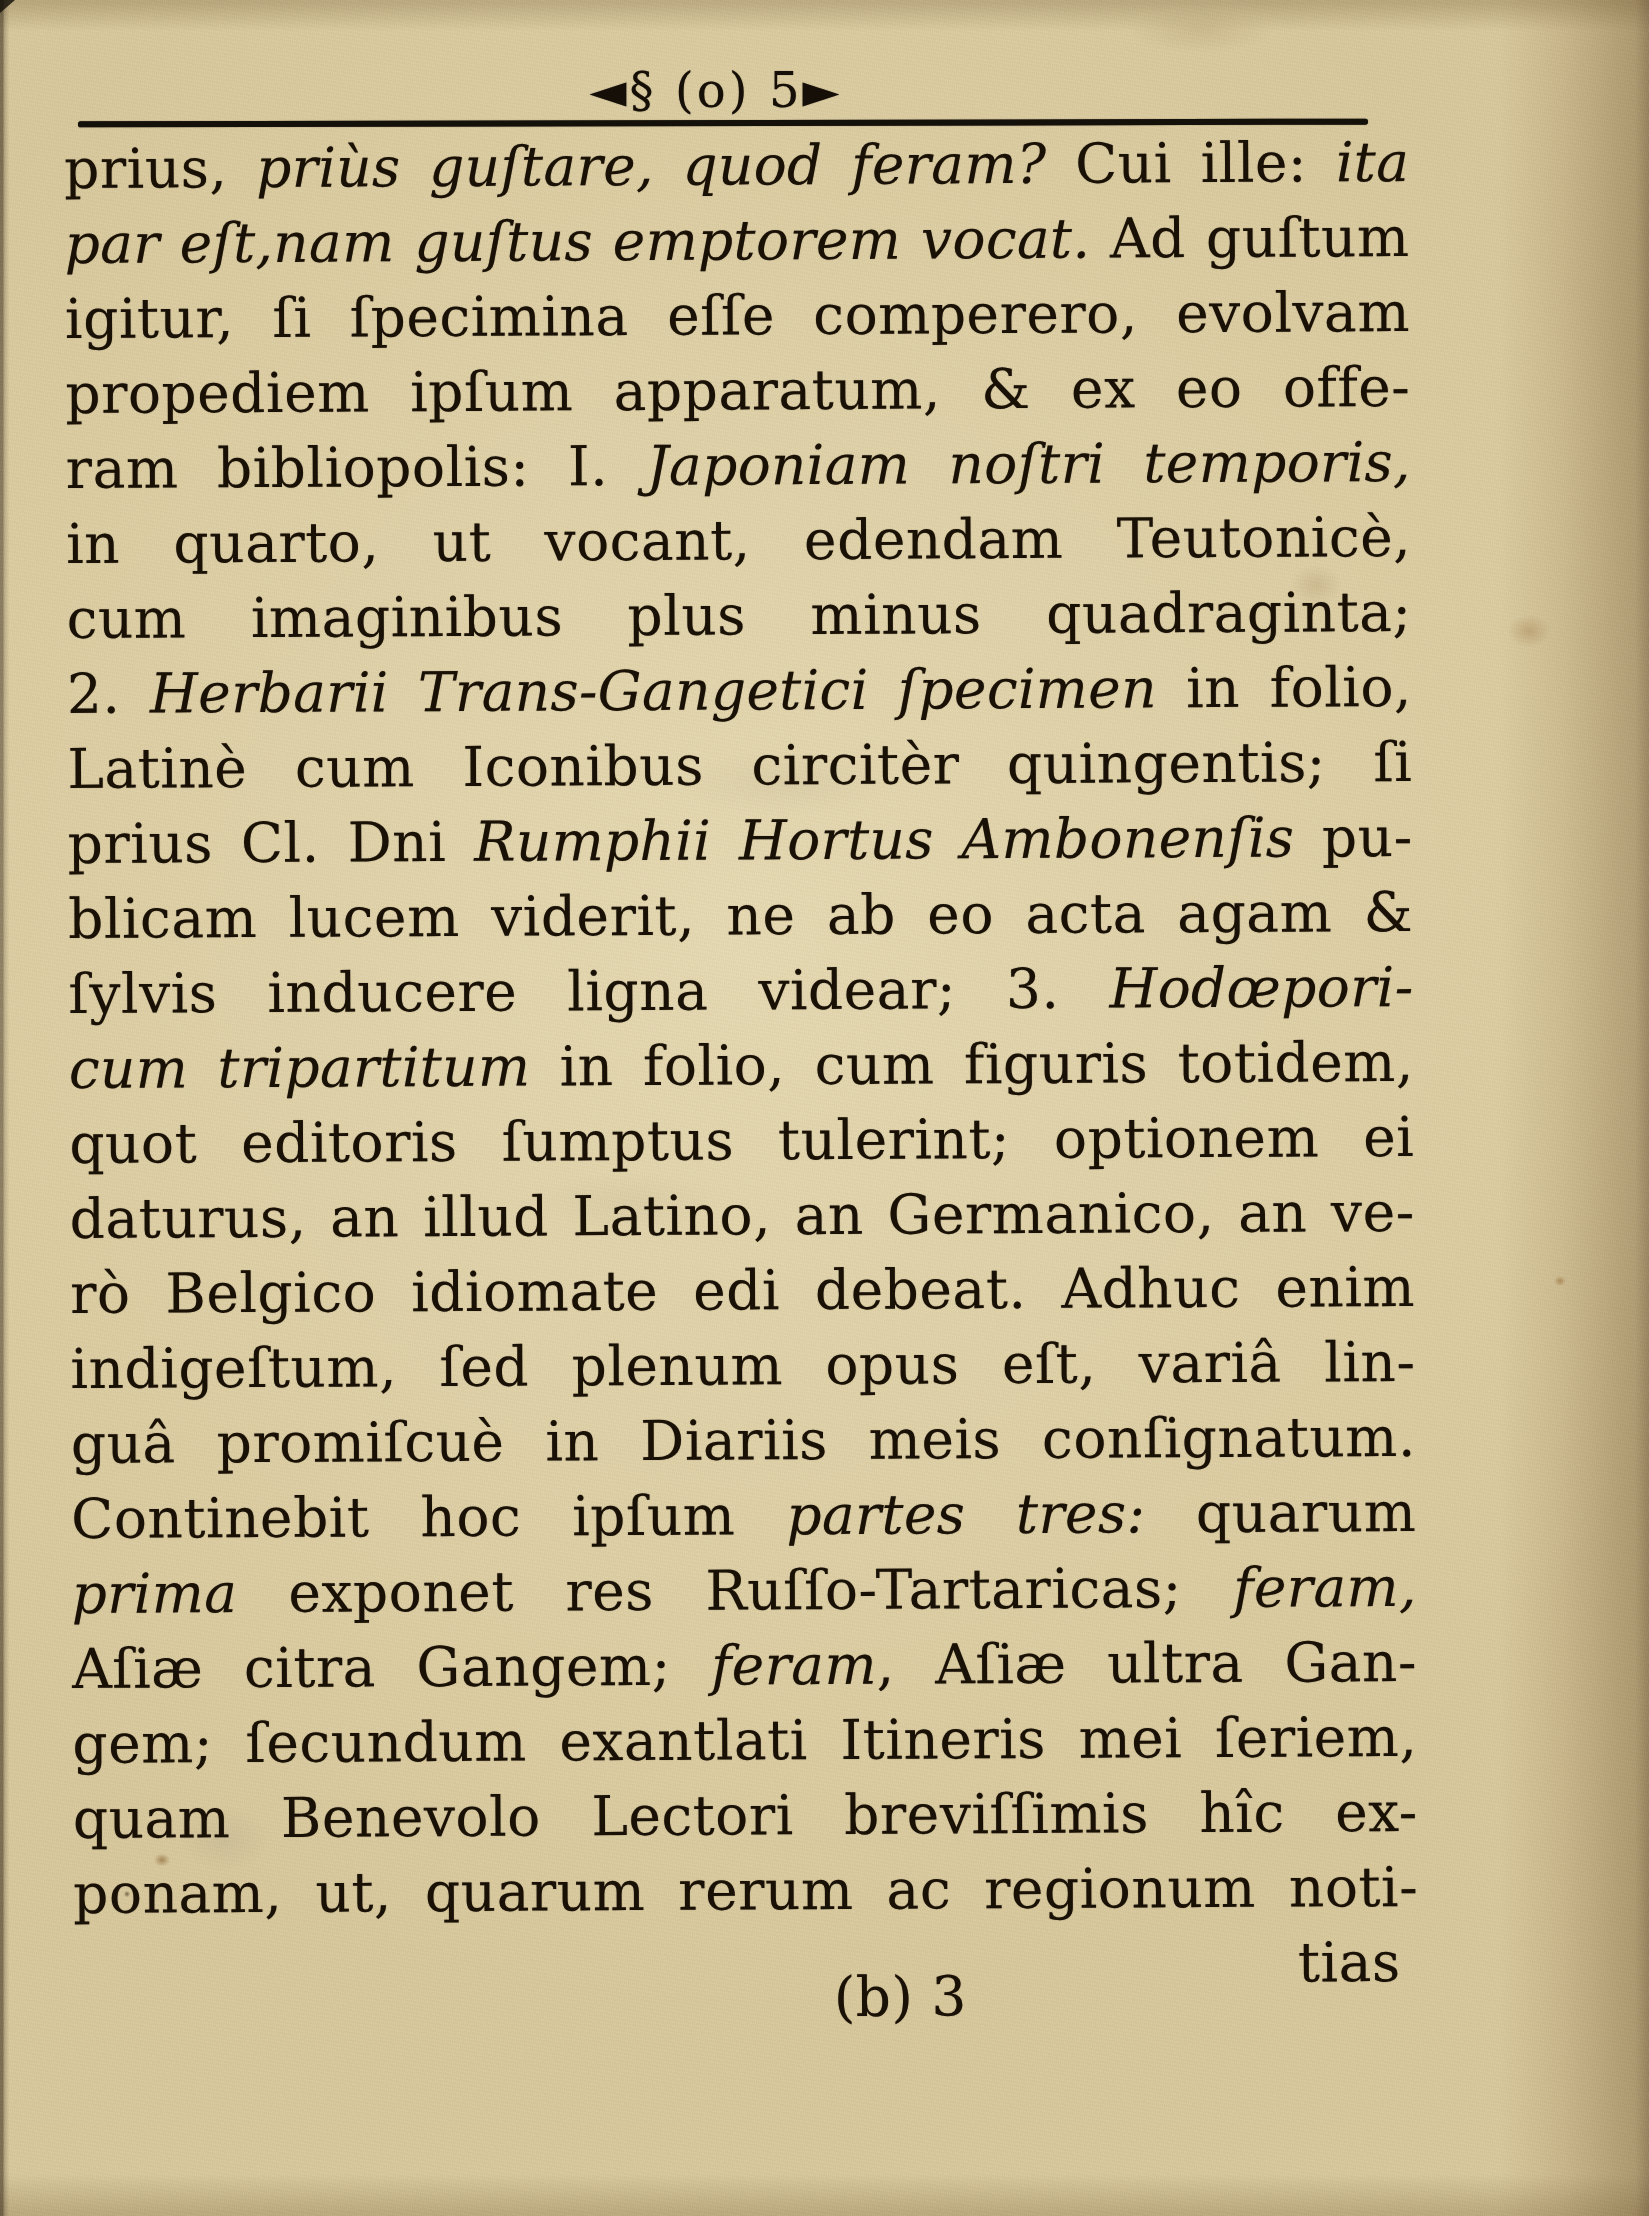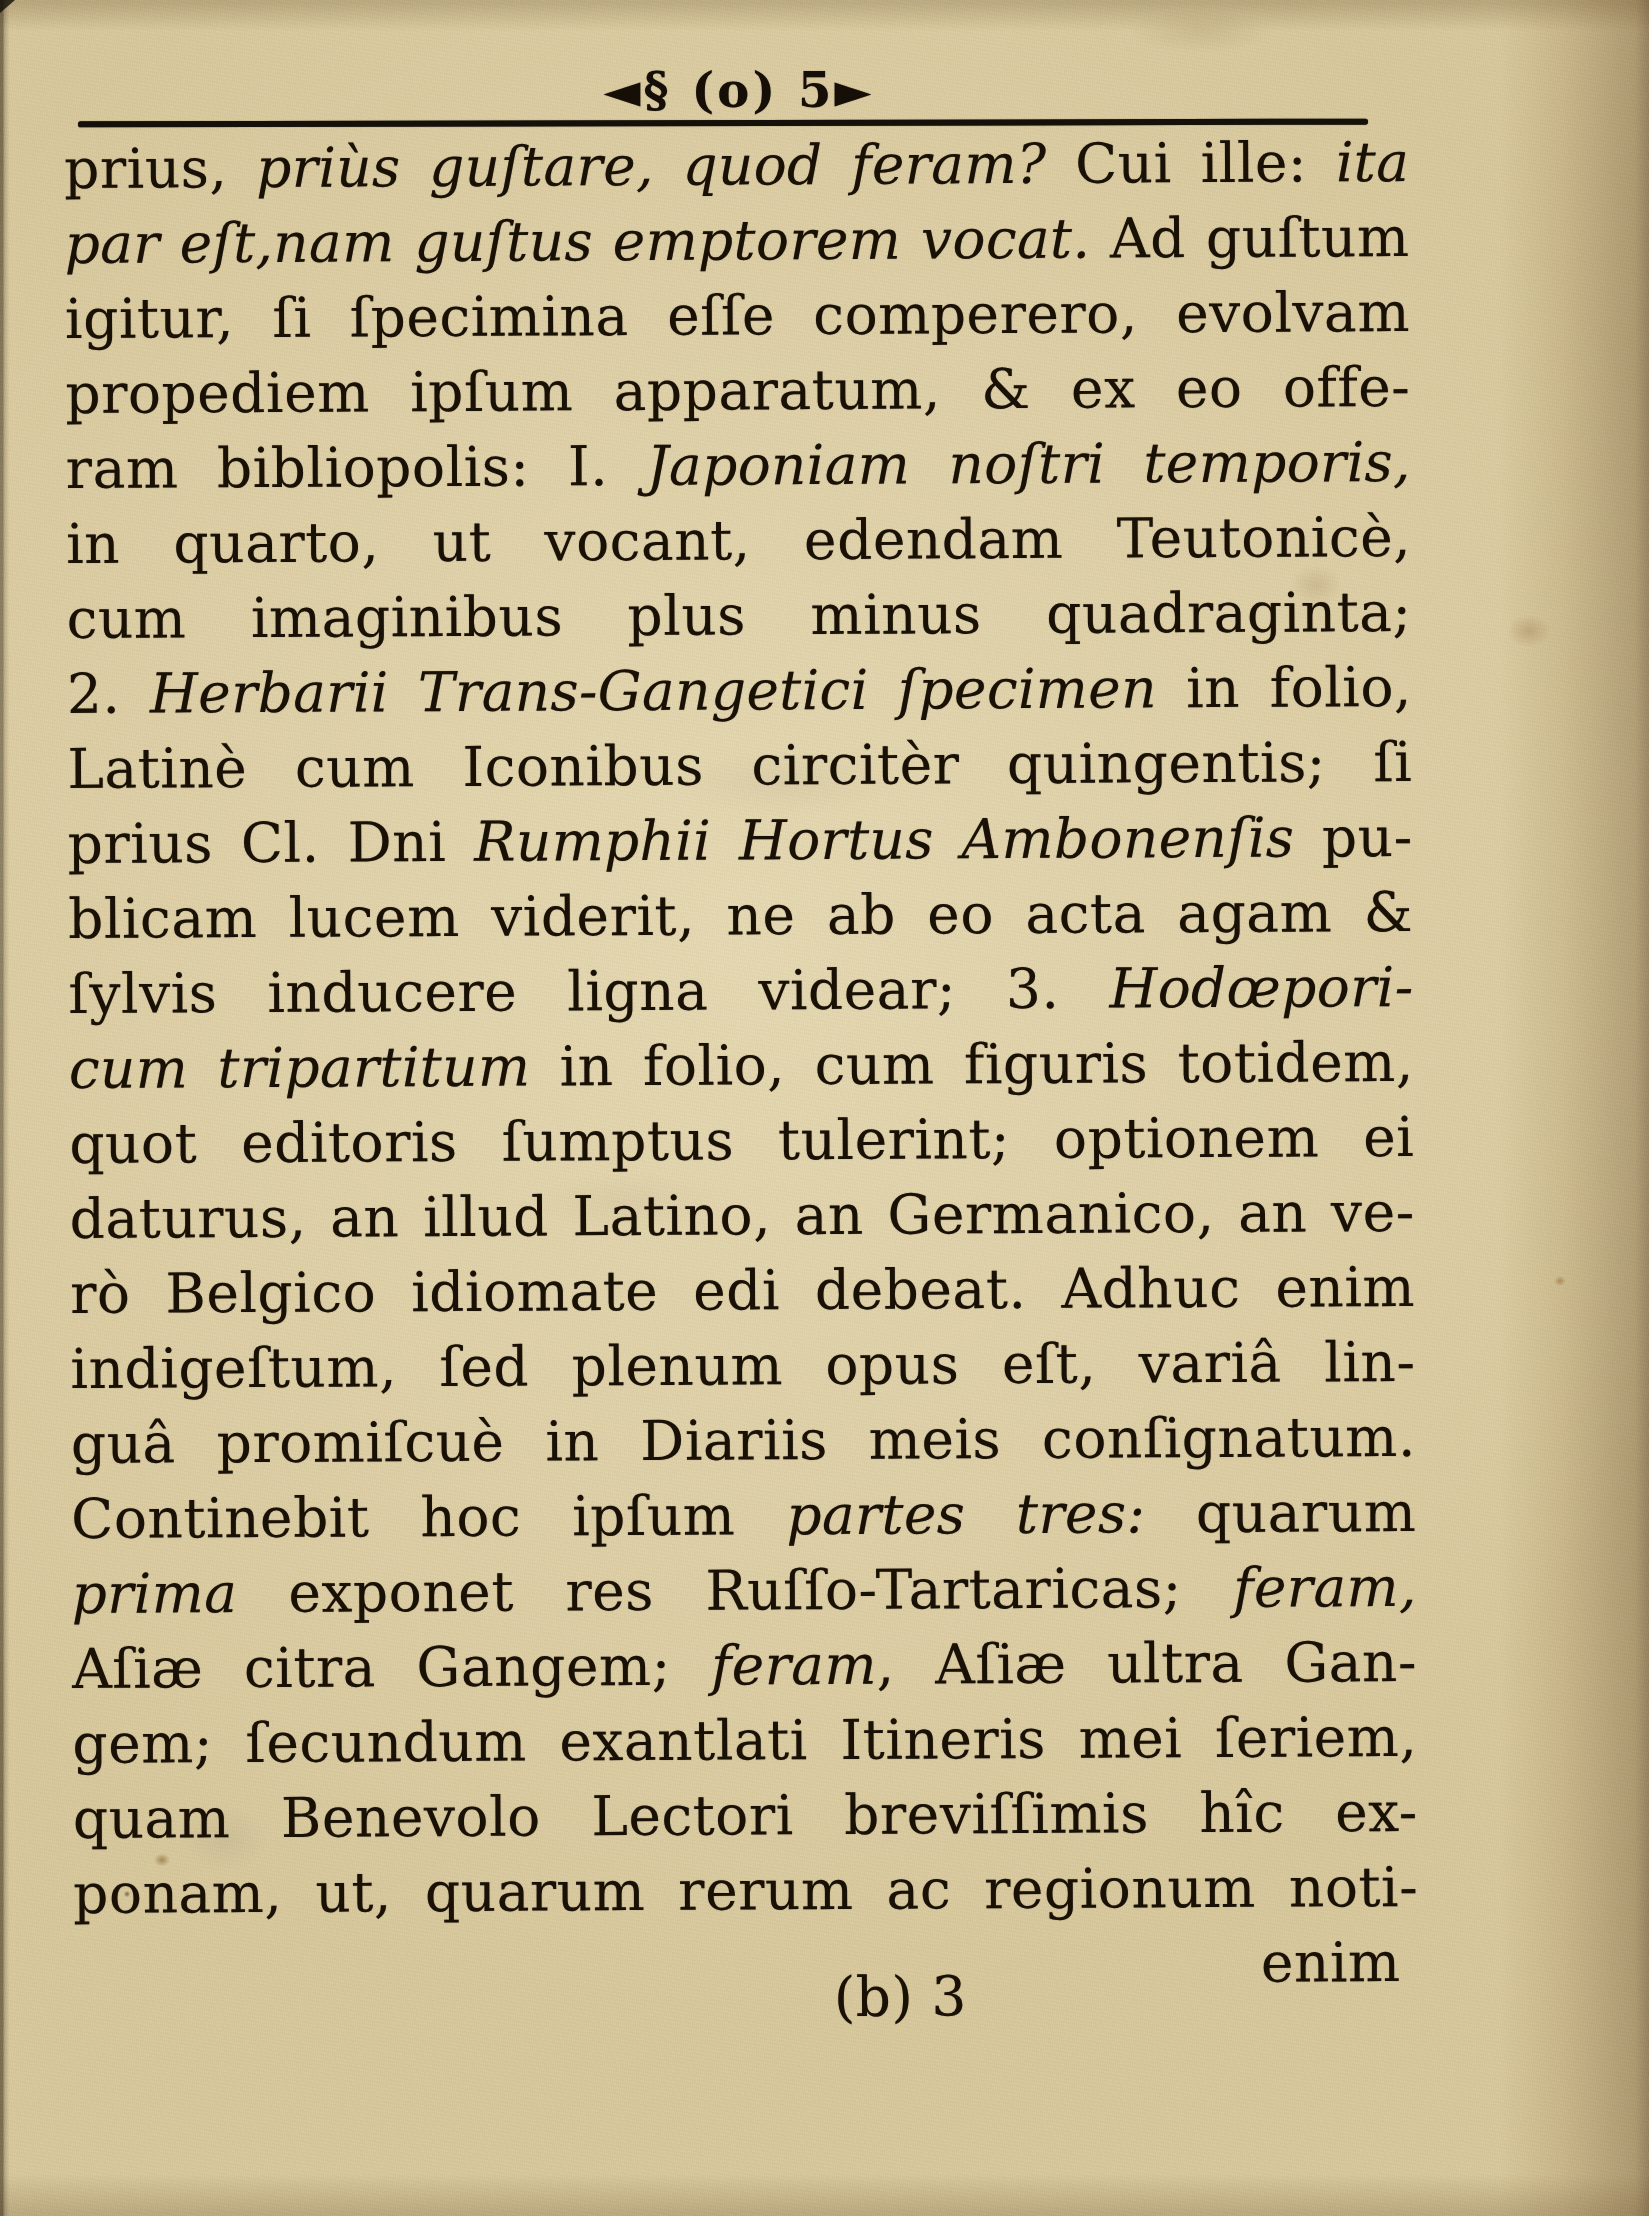--- a/index.html
+++ b/index.html
@@ -38,24 +38,24 @@
       radial-gradient(104px 31px at 1201px 31px, rgba(130,105,60,.15), rgba(130,105,60,0) 70%);
   }
   .corner-tl {
     position: absolute; top: 0; left: 0;
     width: 0; height: 0;
     border-top: 13.6px solid rgba(15,12,6,.8);
     border-right: 15.7px solid transparent;
   }
   .ornament {
     position: absolute;
-    top: 62px; left: 577px; width: 324px;
+    top: 62px; left: 554px; width: 324px;
     text-align: center;
     font-family: "DejaVu Serif", "DejaVu Sans", serif;
-    font-weight: bold;
+    font-weight: normal;
     font-size: 48px;
     letter-spacing: 3.1px;
     color: #150f07;
     text-shadow: 0 0 1px rgba(20,12,4,.5);
   }
   .rule {
     position: absolute;
     top: 120px; left: 78px;
     width: 1290px; height: 5.7px;
     background: #14100a;
@@ -128,17 +128,17 @@
       <div class="line"><span class="ro">indigeſtum, ſed plenum opus eſt, variâ lin-</span></div>
       <div class="line"><span class="ro">guâ promiſcuè in Diariis meis conſignatum.</span></div>
       <div class="line"><span class="ro">Continebit hoc ipſum </span><span class="it">partes tres: </span><span class="ro">quarum</span></div>
       <div class="line"><span class="it">prima </span><span class="ro">exponet res Ruſſo-Tartaricas; </span><span class="it">feram,</span></div>
       <div class="line"><span class="ro">Aſiæ citra Gangem; </span><span class="it">feram</span><span class="ro">, Aſiæ ultra Gan-</span></div>
       <div class="line"><span class="ro">gem; ſecundum exantlati Itineris mei ſeriem,</span></div>
       <div class="line"><span class="ro">quam Benevolo Lectori breviſſimis hîc ex-</span></div>
       <div class="line"><span class="ro">ponam, ut, quarum rerum ac regionum noti-</span></div>
       <div class="sig-row">
       <span class="sig ro">(b) 3</span>
-      <span class="catch ro">enim</span>
+      <span class="catch ro">tias</span>
     </div>
   </div>
 </div>
 
 
 </body></html>

